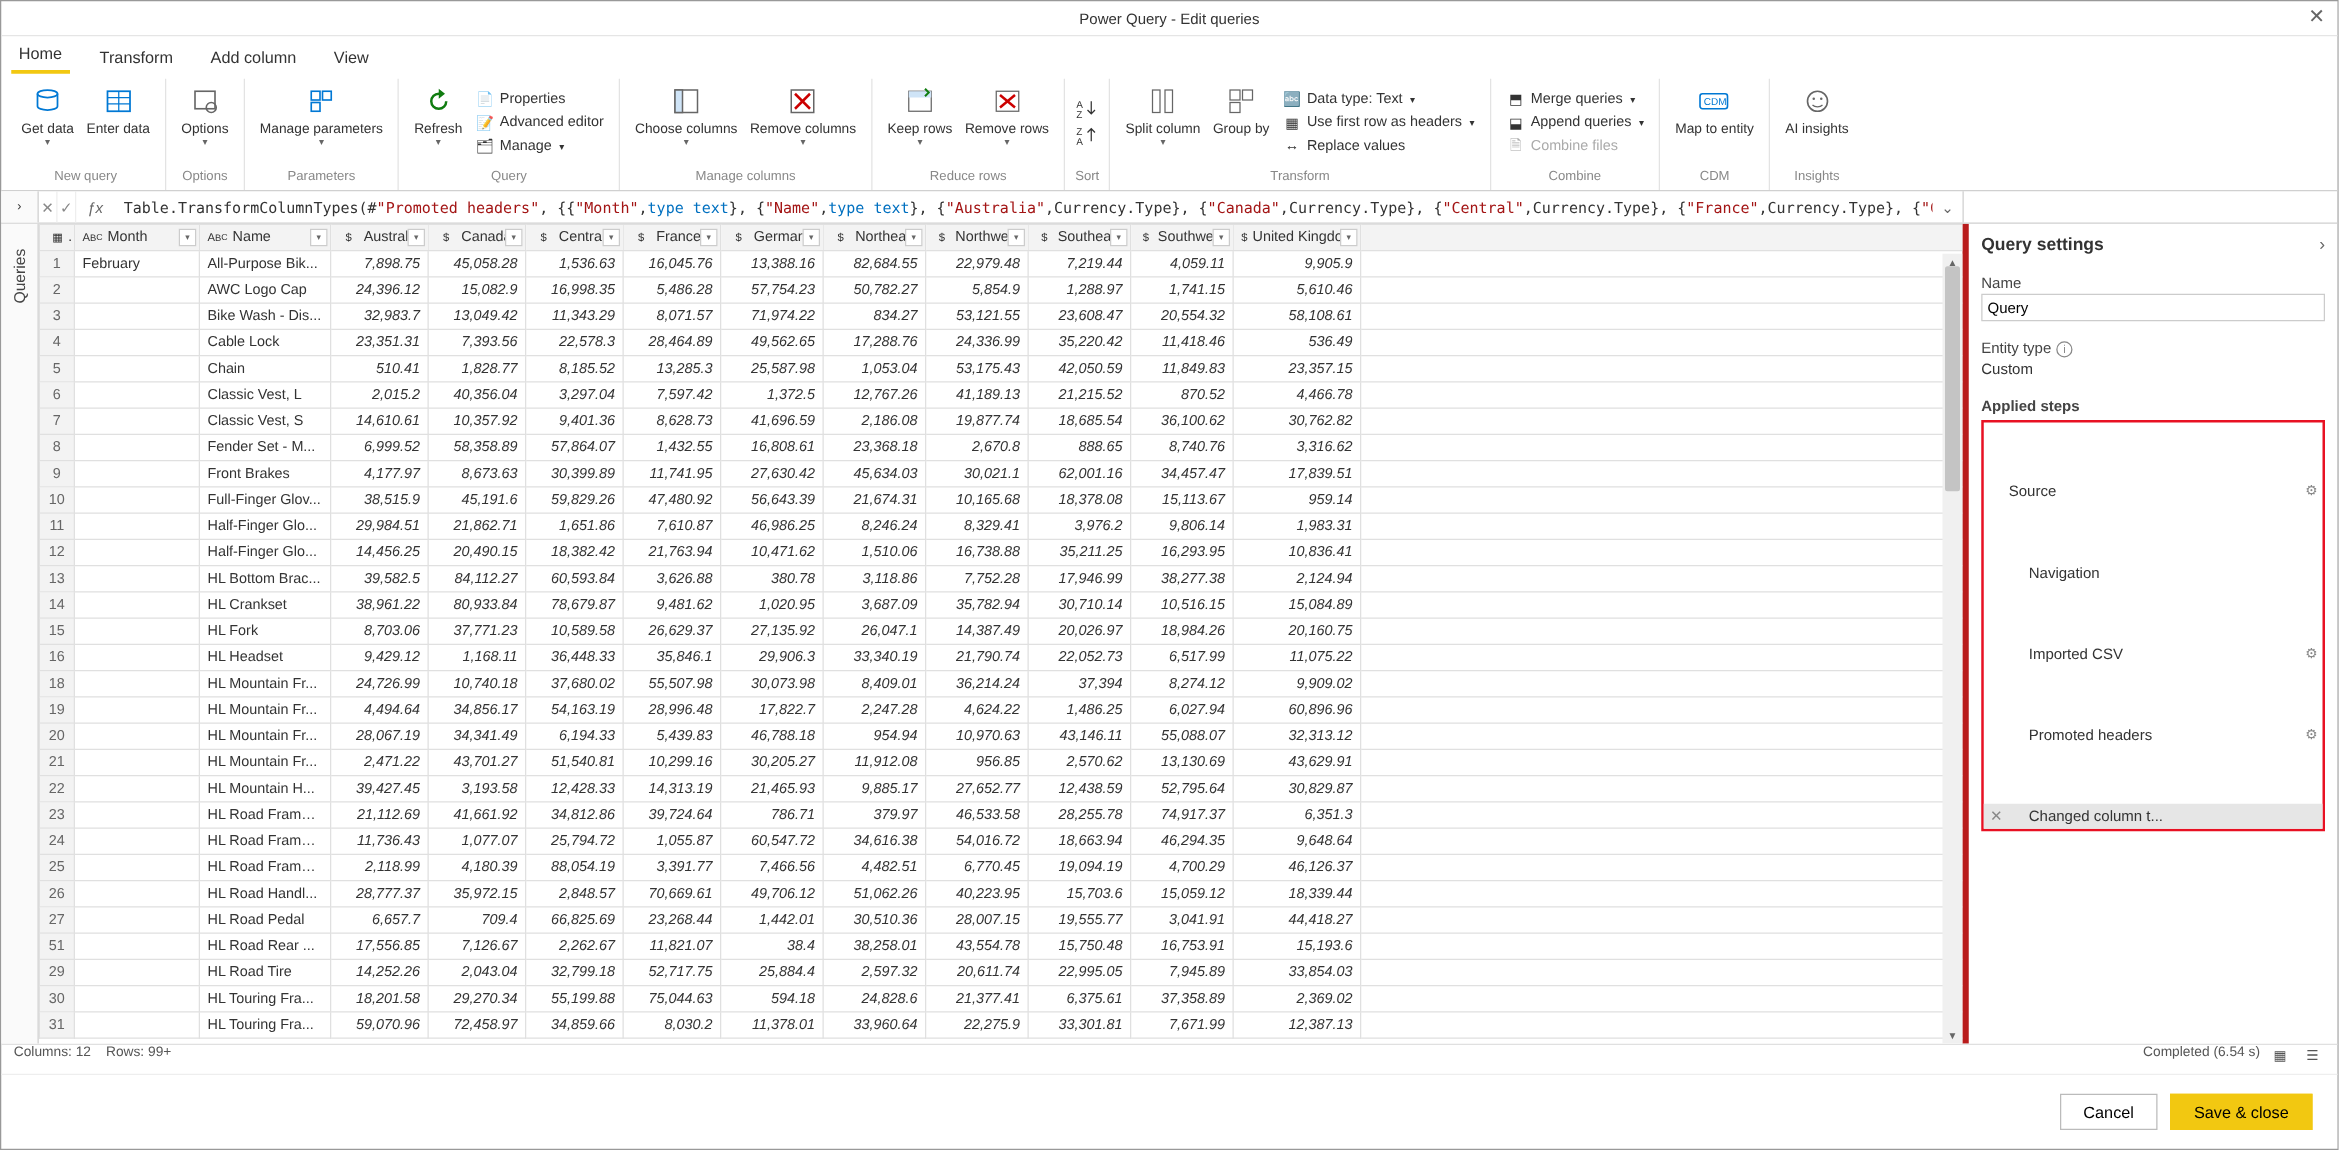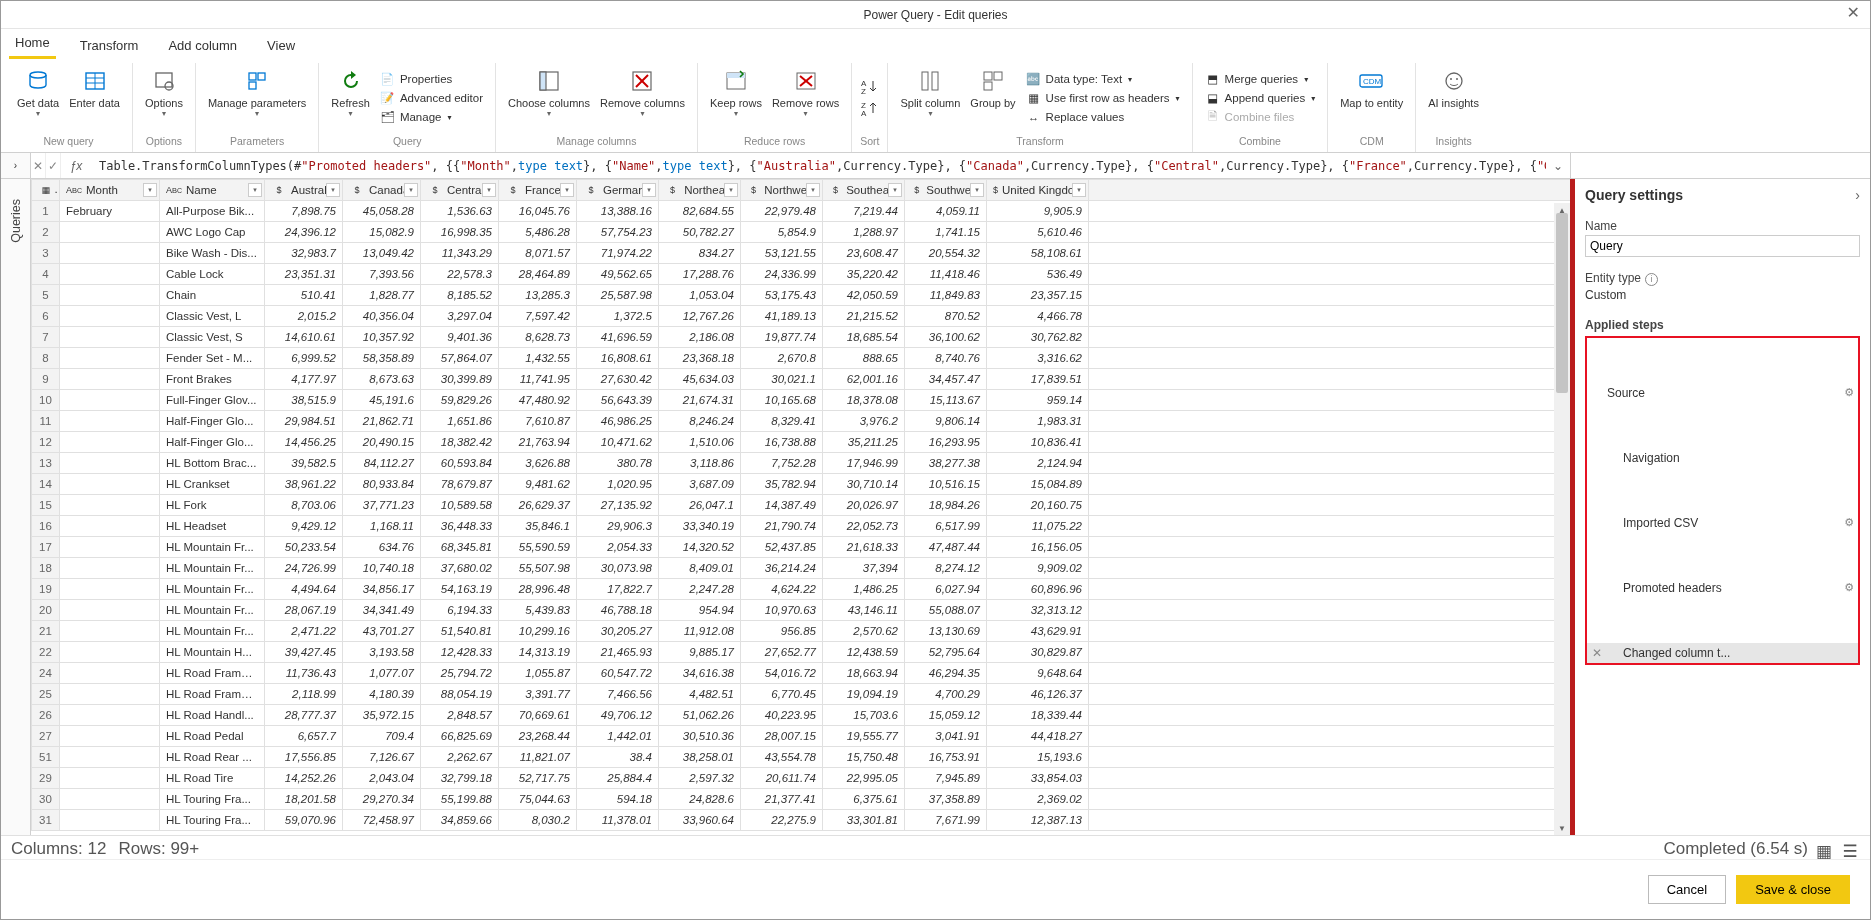--- a/index.html
+++ b/index.html
@@ -57,21 +57,21 @@
   .right-panel { width: 300px; border-left: 5px solid #b91c1c; padding: 8px 10px; overflow-y: auto; }
   .right-panel h4 { margin: 0 0 8px 0; font-size: 14px; font-weight: 600; }
   .right-panel label { font-size: 12px; color: #444; display: block; margin-top: 8px; }
   .right-panel input[type=text] { width: 100%; padding: 3px 4px; border: 1px solid #ccc; font-size: 12px; margin-top: 2px; }
   .steps-list { border: 2px solid #e81123; margin-top: 4px; }
   .step { display: flex; align-items: center; padding: 3px 4px; font-size: 12px; position: relative; margin-top: 45px; }
   .step .gear { margin-left: auto; color: #888; font-size: 11px; }
   .step.sel { background: #e6e6e6; }
   .step .xdel { width: 12px; text-align: center; color: #888; margin-right: 4px; cursor: pointer; }
   .step .indent { width: 16px; }
-  .status-bar { height: 24px; display: flex; align-items: flex-end; padding: 0 10px; border-top: 1px solid #e0e0e0; font-size: 17px; color: #555; }
+  .status-bar { height: 24px; display: flex; align-items: flex-start; padding: 0 10px; border-top: 1px solid #e0e0e0; font-size: 11px; color: #555; }
   .status-bar .spacer { flex: 1; }
   .status-icon { width: 20px; height: 16px; display: inline-flex; align-items: center; justify-content: center; margin-left: 6px; cursor: pointer; }
   .footer-btns { height: 60px; display: flex; align-items: center; justify-content: flex-end; gap: 10px; padding: 0 20px; border-top: 1px solid #eee; }
   .btn { padding: 6px 18px; border: 1px solid #bbb; background: #fff; cursor: pointer; font-size: 13px; }
   .btn.primary { background: #f2c811; border-color: #f2c811; }
   .vscrollbar { position: absolute; right: 0; top: 24px; bottom: 0; width: 16px; background: #f0f0f0; }
   .vscrollbar .thumb { position: absolute; left: 2px; right: 2px; top: 10px; height: 180px; background: #c4c4c4; border-radius: 2px; }
   .vscrollbar .arrow { position: absolute; left: 0; right: 0; height: 14px; display: flex; align-items: center; justify-content: center; font-size: 8px; color: #666; }
   .rp-header { display: flex; align-items: center; position: relative; }
   .info-ico { display:inline-flex; width:13px; height:13px; border:1px solid #888; border-radius:50%; align-items:center; justify-content:center; font-size:9px; color:#888; margin-left:4px; }
@@ -746,36 +746,20 @@
                 <td class="num">35,846.1</td>
                 <td class="num">29,906.3</td>
                 <td class="num">33,340.19</td>
                 <td class="num">21,790.74</td>
                 <td class="num">22,052.73</td>
                 <td class="num">6,517.99</td>
                 <td class="num">11,075.22</td>
                 <td style="border-right:none"></td>
               </tr>
               <tr>
-                <td class="rownum">17</td>
-                <td class="txt"></td>
-                <td class="txt">HL Mountain Fr...</td>
-                <td class="num">50,233.54</td>
-                <td class="num">634.76</td>
-                <td class="num">68,345.81</td>
-                <td class="num">55,590.59</td>
-                <td class="num">2,054.33</td>
-                <td class="num">14,320.52</td>
-                <td class="num">52,437.85</td>
-                <td class="num">21,618.33</td>
-                <td class="num">47,487.44</td>
-                <td class="num">16,156.05</td>
-                <td style="border-right:none"></td>
-              </tr>
-              <tr>
                 <td class="rownum">18</td>
                 <td class="txt"></td>
                 <td class="txt">HL Mountain Fr...</td>
                 <td class="num">24,726.99</td>
                 <td class="num">10,740.18</td>
                 <td class="num">37,680.02</td>
                 <td class="num">55,507.98</td>
                 <td class="num">30,073.98</td>
                 <td class="num">8,409.01</td>
                 <td class="num">36,214.24</td>
@@ -839,20 +823,36 @@
                 <td class="num">39,427.45</td>
                 <td class="num">3,193.58</td>
                 <td class="num">12,428.33</td>
                 <td class="num">14,313.19</td>
                 <td class="num">21,465.93</td>
                 <td class="num">9,885.17</td>
                 <td class="num">27,652.77</td>
                 <td class="num">12,438.59</td>
                 <td class="num">52,795.64</td>
                 <td class="num">30,829.87</td>
+                <td style="border-right:none"></td>
+              </tr>
+              <tr>
+                <td class="rownum">23</td>
+                <td class="txt"></td>
+                <td class="txt">HL Road Frame ...</td>
+                <td class="num">21,112.69</td>
+                <td class="num">41,661.92</td>
+                <td class="num">34,812.86</td>
+                <td class="num">39,724.64</td>
+                <td class="num">786.71</td>
+                <td class="num">379.97</td>
+                <td class="num">46,533.58</td>
+                <td class="num">28,255.78</td>
+                <td class="num">74,917.37</td>
+                <td class="num">6,351.3</td>
                 <td style="border-right:none"></td>
               </tr>
               <tr>
                 <td class="rownum">24</td>
                 <td class="txt"></td>
                 <td class="txt">HL Road Frame ...</td>
                 <td class="num">11,736.43</td>
                 <td class="num">1,077.07</td>
                 <td class="num">25,794.72</td>
                 <td class="num">1,055.87</td>

